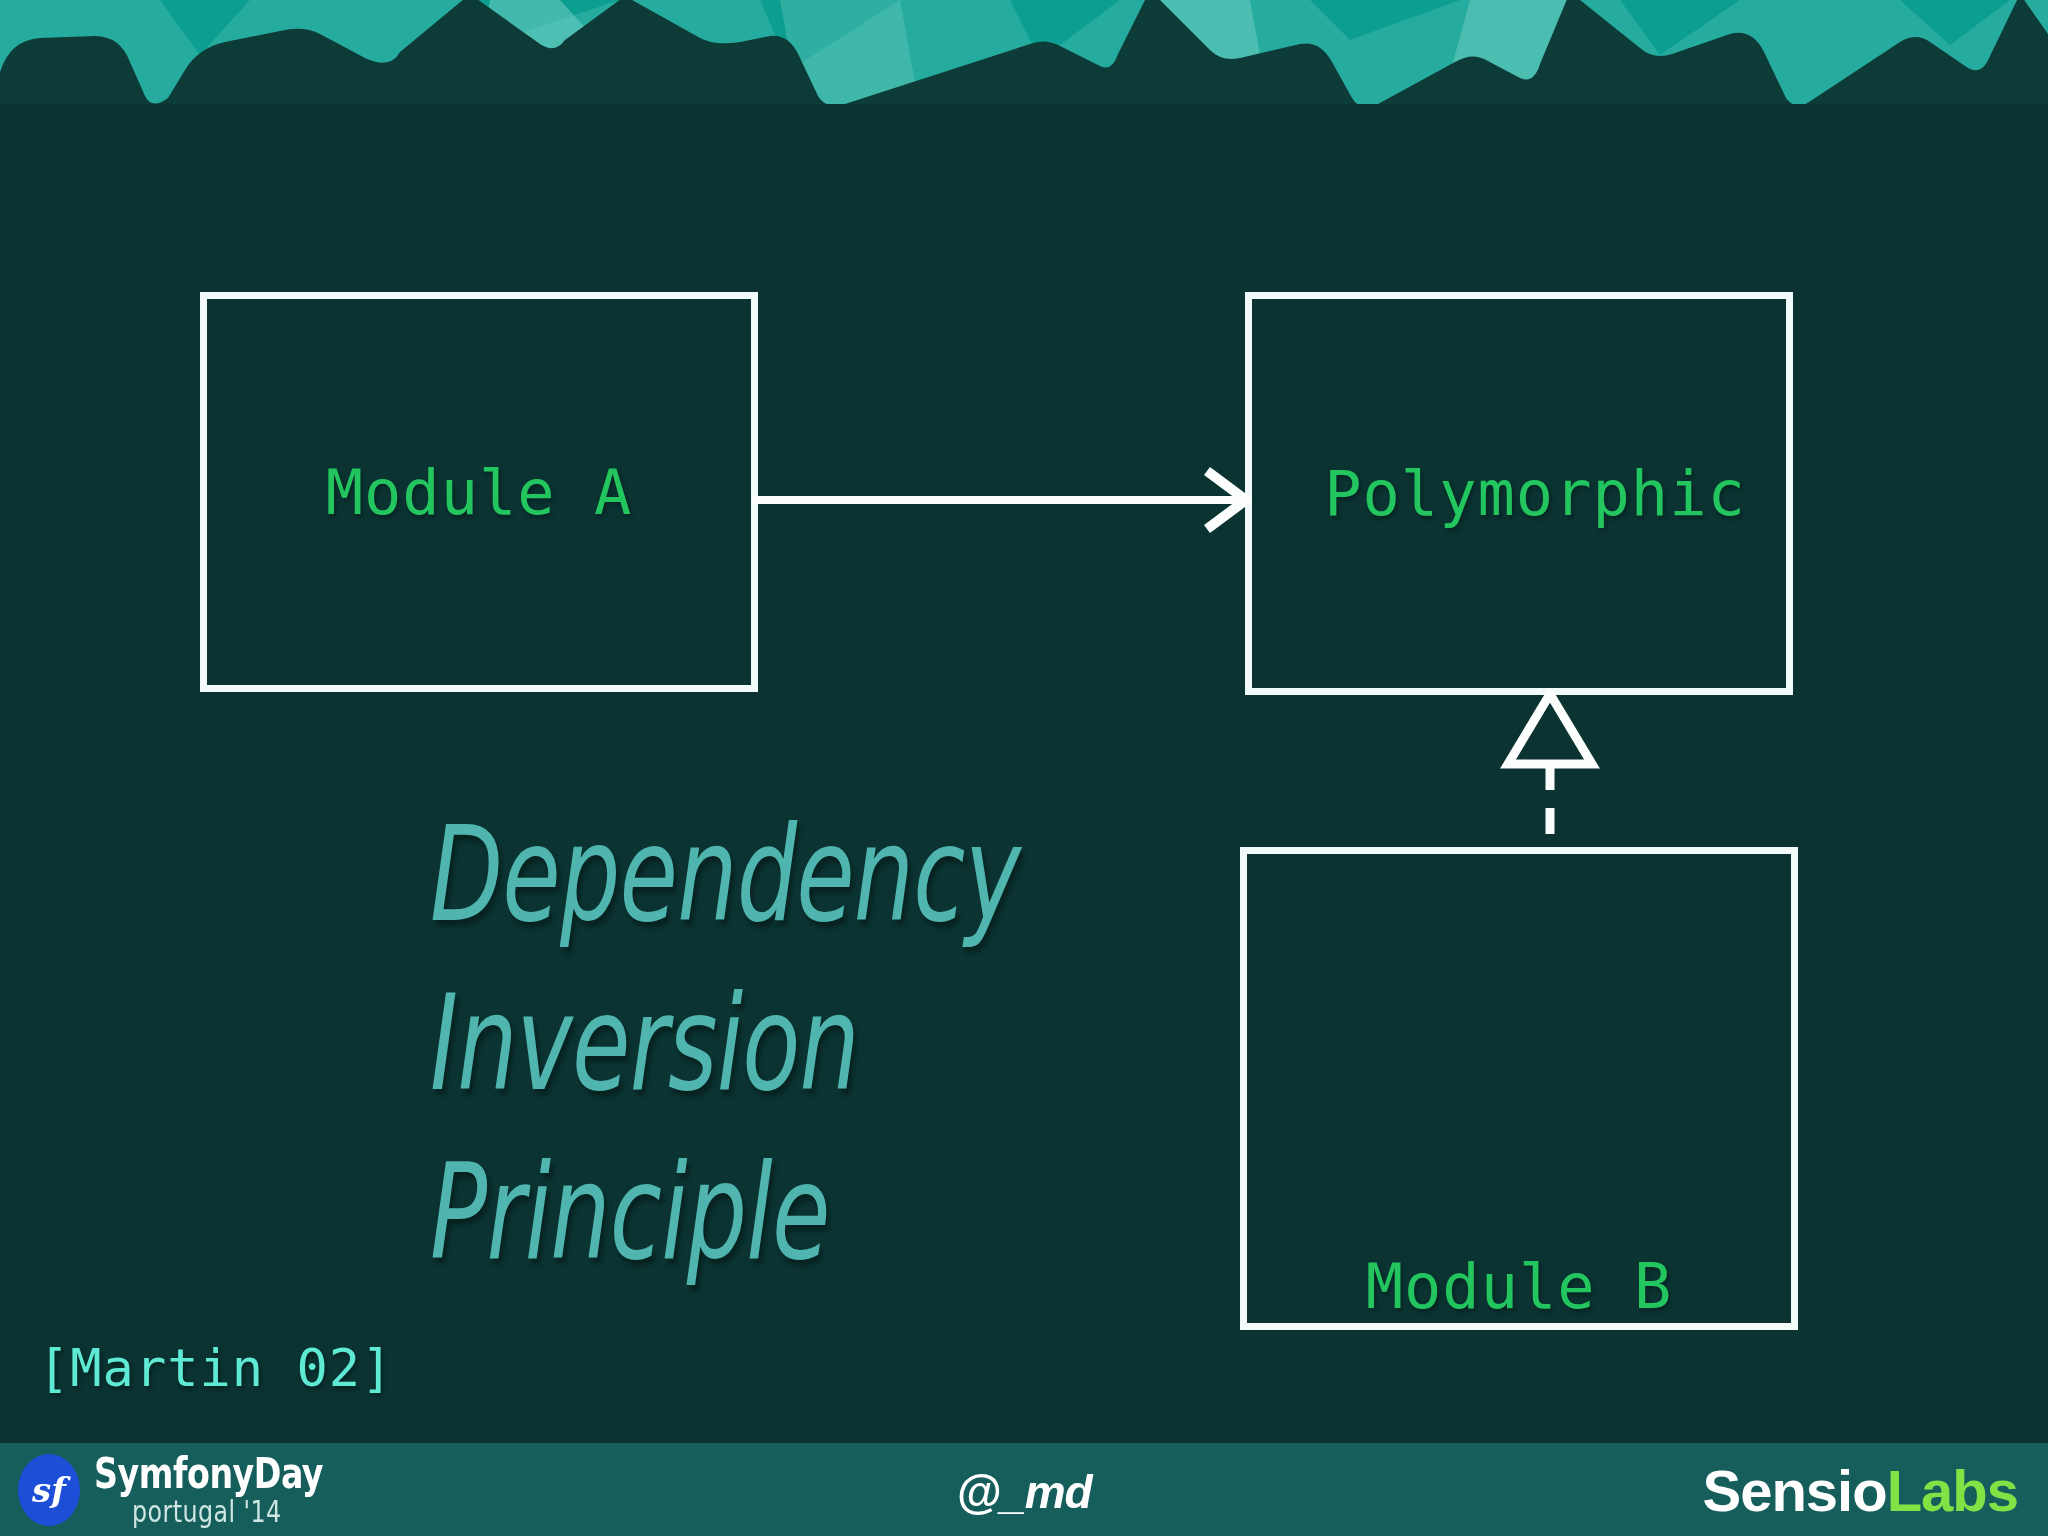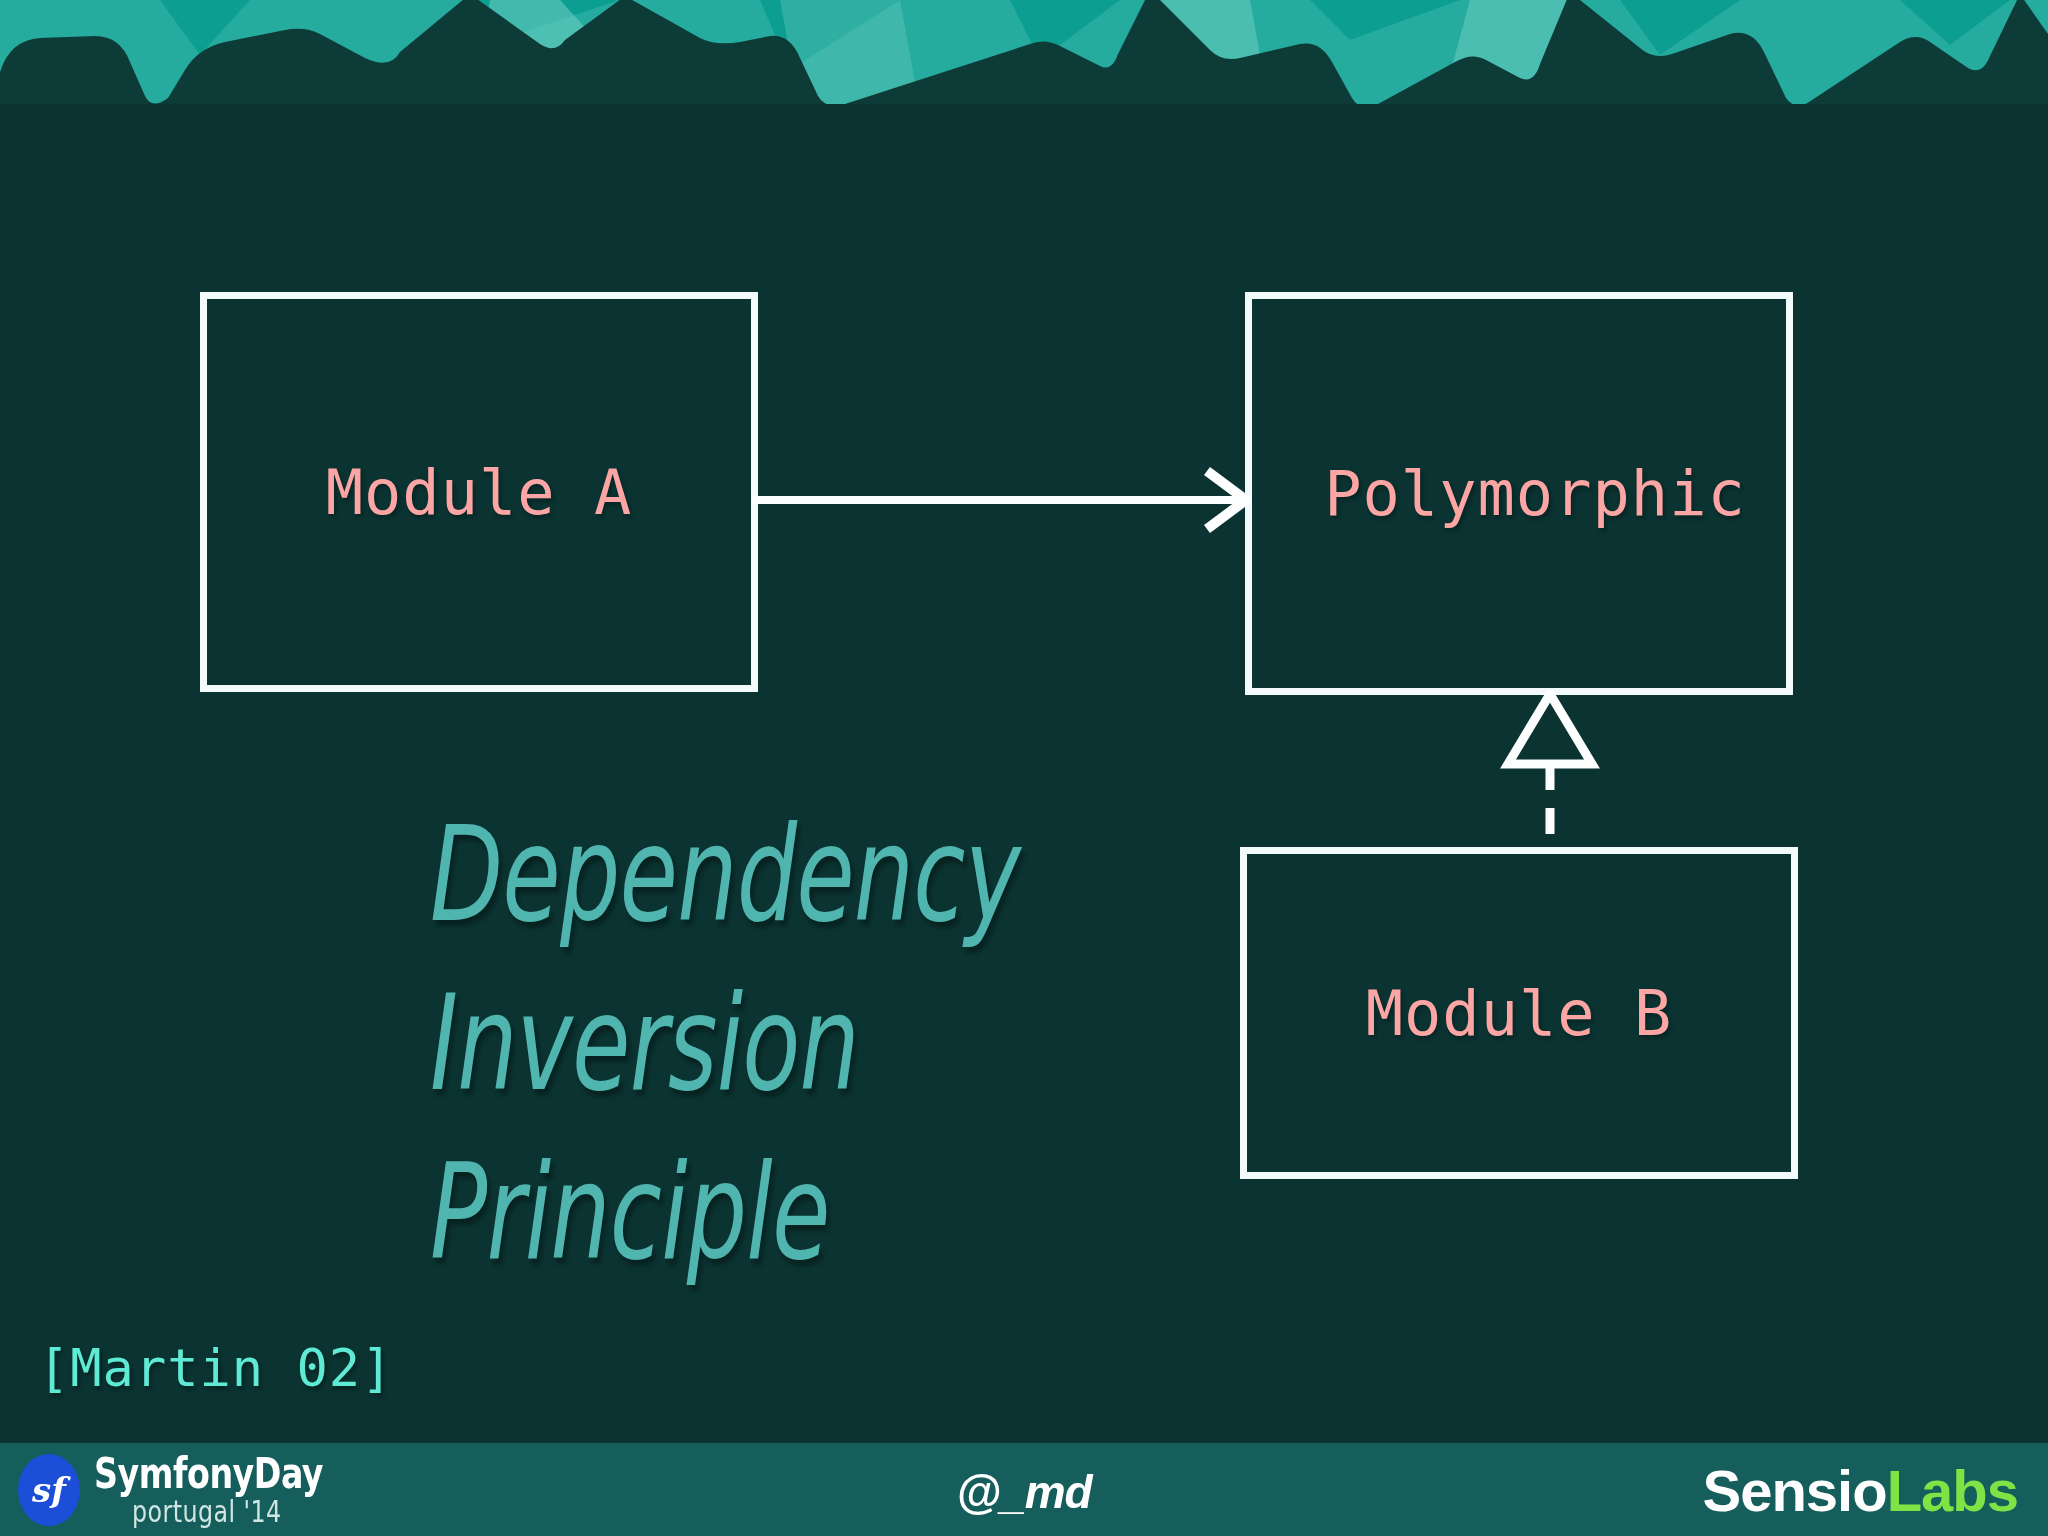--- a/index.html
+++ b/index.html
@@ -37,29 +37,29 @@
     position: absolute;
     border: 7px solid #f2fbfa;
     box-sizing: border-box;
     display: flex;
     align-items: center;
     justify-content: center;
   }
   .uml-box .box-label {
     font-family: "DejaVu Sans Mono", "Liberation Mono", monospace;
     font-size: 62px;
-    color: #fca5a5;
+    color: #22c55e;
     letter-spacing: 1px;
     white-space: nowrap;
     text-shadow: 2px 3px 4px rgba(0,0,0,0.30);
   }
 
   #box-module-a { left: 200px;  top: 292px;  width: 558px;  height: 400px; }
   #box-polymorphic { left: 1245px; top: 292px; width: 548px; height: 403px; padding-left: 32px; }
-  #box-module-b { left: 1240px; top: 847px;  width: 558px;  height: 332px; }
+  #box-module-b { left: 1240px; top: 847px;  width: 558px;  height: 483px; align-items: flex-end; }
 
   
   #assoc-arrow {
     position: absolute;
     left: 752px;
     top: 455px;
     width: 500px;
     height: 90px;
   }
   

